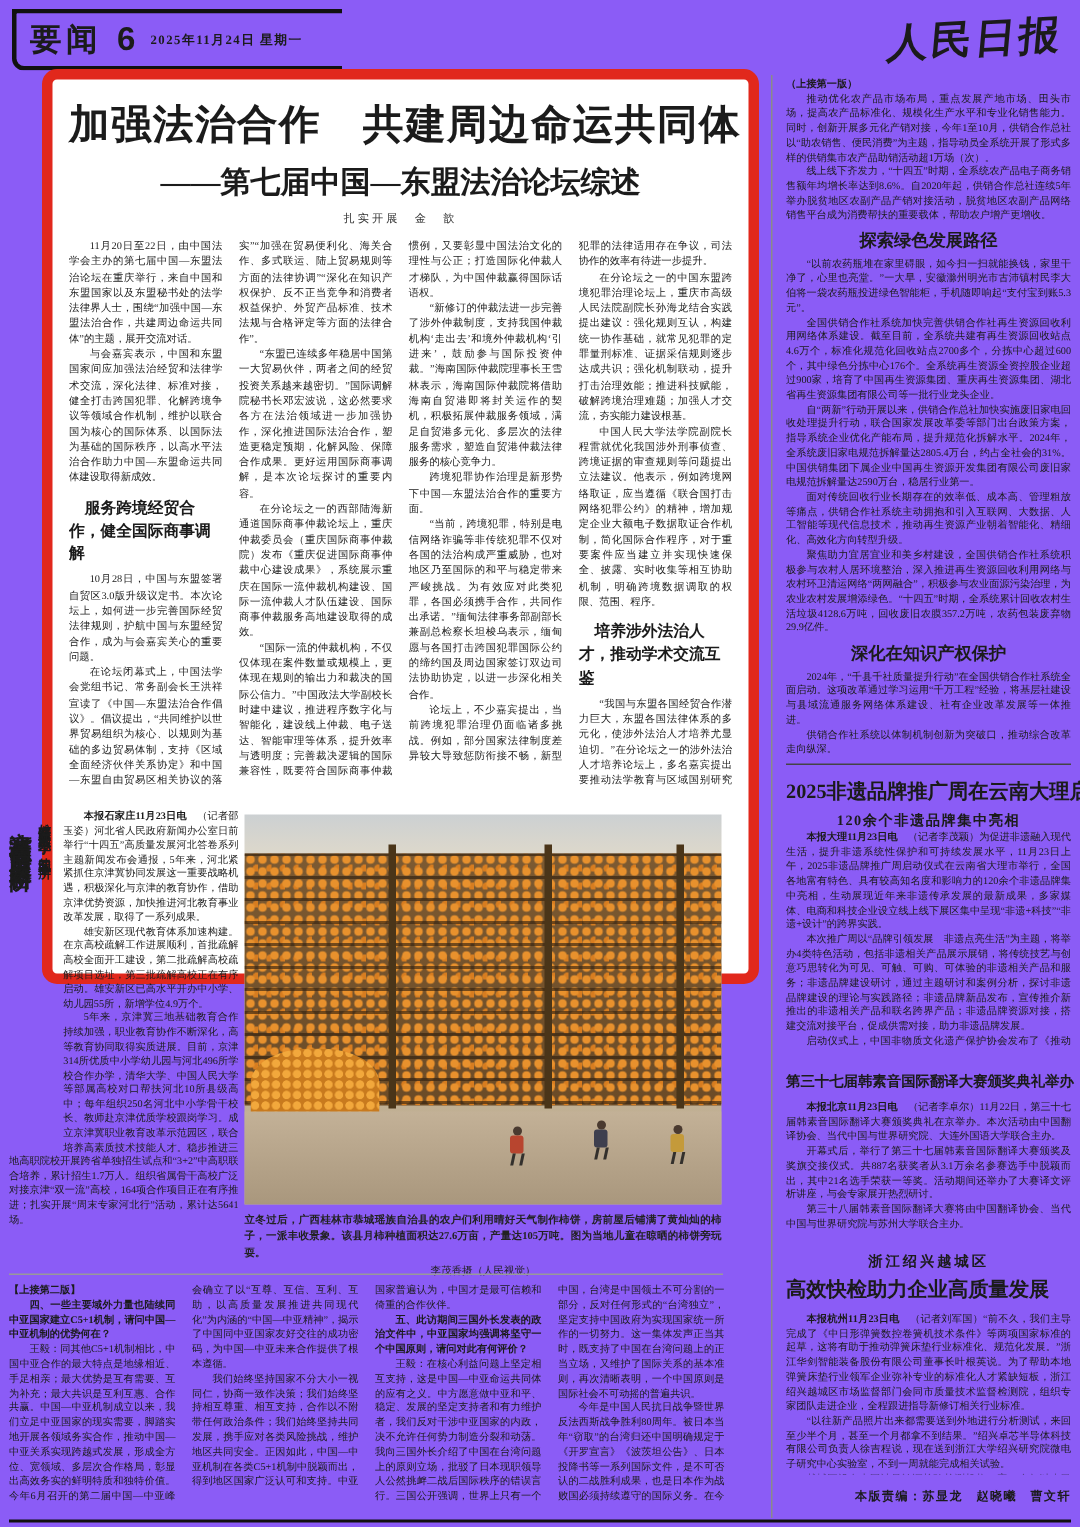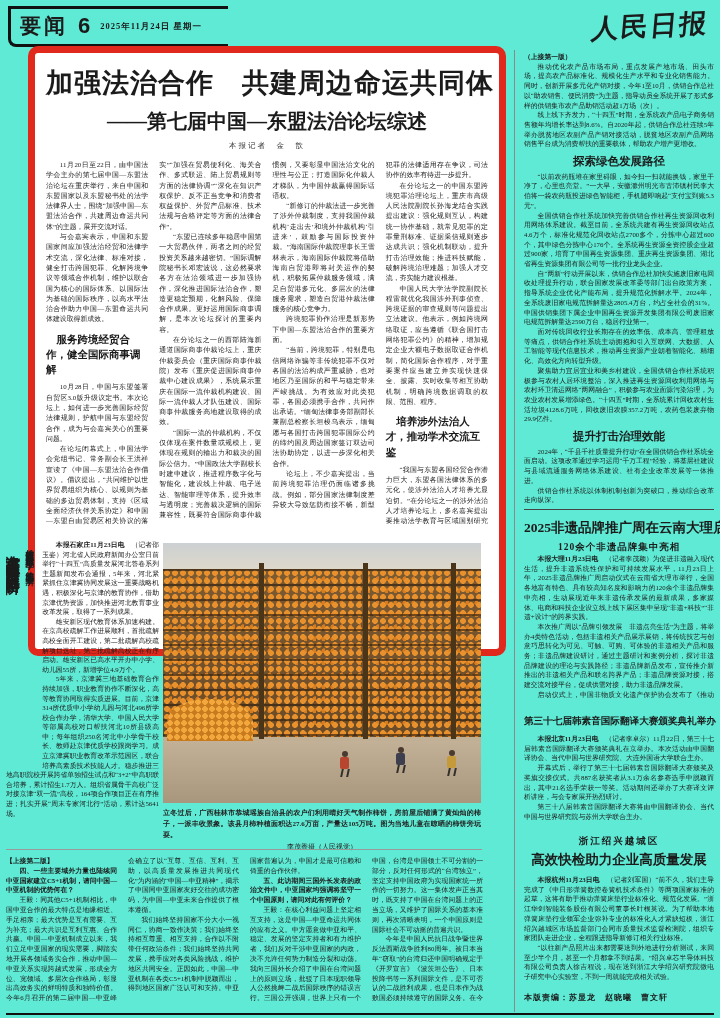--- a/index.html
+++ b/index.html
@@ -1,19 +1,19 @@
 <!DOCTYPE html>
 <html><head>
 <meta charset="utf-8">
 <style>
   * { box-sizing: border-box; margin: 0; padding: 0; }
   html,body { background:#e8e8e8; }
   .page {
     position: relative; width: 720px; height: 1018px; margin: 0 auto;
-    background: #5eead4; color: #1b1b1b; overflow: hidden;
+    background: #8b5cf6; color: #1b1b1b; overflow: hidden;
     font-family: "Liberation Serif", "DejaVu Serif", serif;
   }
   
   .hdr { position:absolute; left:8px; top:6px; right:10px; height:38px; }
   .section-tag {
     position:relative; display:inline-block; padding:3px 26px 4px 9px;
     border-left:3px solid #111; border-top:3px solid #111; border-bottom:3px solid #111;
     border-radius:0 0 0 8px;
   }
   .section-name { font-size:21px; font-weight:700; font-family:"Liberation Sans",sans-serif; letter-spacing:3px; }
@@ -45,23 +45,23 @@
   .rail-cont { height:452px; overflow:hidden; }
   .rail-subhead { text-align:center; font-weight:700; font-size:11.5px; margin:8px 0 5px;
     font-family:"Liberation Sans",sans-serif; break-inside:avoid; }
   .rule { border:none; border-top:1px solid #444; margin:5px 0 0; }
   .feiyi-hed { text-align:center; font-size:13.5px; font-weight:900; margin:9px 0 1px; white-space:nowrap; }
   .feiyi-sub { text-align:center; font-size:9.5px; font-weight:700; margin:4px 0 0; letter-spacing:1px; }
   .feiyi-body { height:146px; overflow:hidden; }
   .trans-hed { text-align:right; font-size:9.6px; font-weight:900; margin:15px 0 6px; white-space:nowrap; }
   .trans-body { height:88px; overflow:hidden; }
   .shao-kicker { text-align:center; font-size:9.5px; font-weight:700; margin-top:13px; letter-spacing:2px; }
-  .shao-hed { text-align:center; font-size:13.5px; font-weight:900; margin:3px 0 6px; white-space:nowrap; }
+  .shao-hed { text-align:left; font-size:13.5px; font-weight:900; margin:3px 0 6px; white-space:nowrap; }
   .shao-body { height:108px; overflow:hidden; }
-  .editors { text-align:left; font-weight:700; font-size:8px; margin-top:9px; letter-spacing:1px; }
+  .editors { text-align:right; font-weight:700; font-size:8px; margin-top:9px; letter-spacing:1px; }
   
   .jjj { position:absolute; left:6px; top:540px; width:153px; height:308px; overflow:hidden;
     font-size:6.8px; line-height:9.6px; text-align:justify; }
   .jjj-hed { float:left; writing-mode:vertical-rl; font-size:15px; font-weight:900; height:218px;
     margin:2px 7px 4px 2px; letter-spacing:2px; font-family:"Liberation Sans",sans-serif; }
   .jjj-sub { float:left; writing-mode:vertical-rl; font-size:8.5px; font-weight:700; height:218px;
     margin:2px 8px 4px 0; letter-spacing:1px; }
   
   .photo { position:absolute; left:163px; top:543px; width:318px; height:260px; overflow:hidden;
     background:linear-gradient(180deg,#ccd0d2 0%,#ddd8cb 10%,#c4b396 13%,#bfae92 100%); }
@@ -103,21 +103,21 @@
   <div class="hdr">
     <div class="section-tag">
       <span class="section-name">要闻</span><span class="page-num">6</span><span class="page-date">2025年11月24日 星期一</span>
     </div>
     <div class="masthead">人民日报</div>
   </div>
 
   <div class="red-box">
     <div class="main-hed">加强法治合作　共建周边命运共同体</div>
     <div class="main-sub">——第七届中国—东盟法治论坛综述</div>
-    <div class="main-by">本报记者　金　歆</div>
+    <div class="main-by">扎实开展　金　歆</div>
     <div class="main-cols">
         <p class="para">11月20日至22日，由中国法学会主办的第七届中国—东盟法治论坛在重庆举行，来自中国和东盟国家以及东盟秘书处的法学法律界人士，围绕“加强中国—东盟法治合作，共建周边命运共同体”的主题，展开交流对话。</p>
         <p class="para">与会嘉宾表示，中国和东盟国家间应加强法治经贸和法律学术交流，深化法律、标准对接，健全打击跨国犯罪、化解跨境争议等领域合作机制，维护以联合国为核心的国际体系、以国际法为基础的国际秩序，以高水平法治合作助力中国—东盟命运共同体建设取得新成效。</p>
         <div class="sub-hed">服务跨境经贸合作，健全国际商事调解</div>
         <p class="para">10月28日，中国与东盟签署自贸区3.0版升级议定书。本次论坛上，如何进一步完善国际经贸法律规则，护航中国与东盟经贸合作，成为与会嘉宾关心的重要问题。</p>
         <p class="para">在论坛闭幕式上，中国法学会党组书记、常务副会长王洪祥宣读了《中国—东盟法治合作倡议》。倡议提出，“共同维护以世界贸易组织为核心、以规则为基础的多边贸易体制，支持《区域全面经济伙伴关系协定》和中国—东盟自由贸易区相关协议的落实”“加强在贸易便利化、海关合作、多式联运、陆上贸易规则等方面的法律协调”“深化在知识产权保护、反不正当竞争和消费者权益保护、外贸产品标准、技术法规与合格评定等方面的法律合作”。</p>
         <p class="para">“东盟已连续多年稳居中国第一大贸易伙伴，两者之间的经贸投资关系越来越密切。”国际调解院秘书长邓宏波说，这必然要求各方在法治领域进一步加强协作，深化推进国际法治合作，塑造更稳定预期，化解风险、保障合作成果。更好运用国际商事调解，是本次论坛探讨的重要内容。</p>
         <p class="para">在分论坛之一的西部陆海新通道国际商事仲裁论坛上，重庆仲裁委员会（重庆国际商事仲裁院）发布《重庆促进国际商事仲裁中心建设成果》，系统展示重庆在国际一流仲裁机构建设、国际一流仲裁人才队伍建设、国际商事仲裁服务高地建设取得的成效。</p>
         <p class="para">“国际一流的仲裁机构，不仅仅体现在案件数量或规模上，更体现在规则的输出力和裁决的国际公信力。”中国政法大学副校长时建中建议，推进程序数字化与智能化，建设线上仲裁、电子送达、智能审理等体系，提升效率与透明度；完善裁决逻辑的国际兼容性，既要符合国际商事仲裁惯例，又要彰显中国法治文化的理性与公正；打造国际化仲裁人才梯队，为中国仲裁赢得国际话语权。</p>
         <p class="para">“新修订的仲裁法进一步完善了涉外仲裁制度，支持我国仲裁机构‘走出去’和境外仲裁机构‘引进来’，鼓励参与国际投资仲裁。”海南国际仲裁院理事长王雪林表示，海南国际仲裁院将借助海南自贸港即将封关运作的契机，积极拓展仲裁服务领域，满足自贸港多元化、多层次的法律服务需求，塑造自贸港仲裁法律服务的核心竞争力。</p>
@@ -137,21 +137,21 @@
     <div class="rail-cont rail-body">
         <div class="lab-line">（上接第一版）</div>
         <p class="para">推动优化农产品市场布局，重点发展产地市场、田头市场，提高农产品标准化、规模化生产水平和专业化销售能力。同时，创新开展多元化产销对接，今年1至10月，供销合作总社以“助农销售、便民消费”为主题，指导动员全系统开展了形式多样的供销集市农产品助销活动超1万场（次）。</p>
         <p class="para">线上线下齐发力，“十四五”时期，全系统农产品电子商务销售额年均增长率达到8.6%。自2020年起，供销合作总社连续5年举办脱贫地区农副产品产销对接活动，脱贫地区农副产品网络销售平台成为消费帮扶的重要载体，帮助农户增产更增收。</p>
         <div class="rail-subhead">探索绿色发展路径</div>
         <p class="para">“以前农药瓶堆在家里碍眼，如今扫一扫就能换钱，家里干净了，心里也亮堂。”一大早，安徽滁州明光市古沛镇村民李大伯将一袋农药瓶投进绿色智能柜，手机随即响起“支付宝到账5.3元”。</p>
         <p class="para">全国供销合作社系统加快完善供销合作社再生资源回收利用网络体系建设。截至目前，全系统共建有再生资源回收站点4.6万个，标准化规范化回收站点2700多个，分拣中心超过600个，其中绿色分拣中心176个。全系统再生资源全资控股企业超过900家，培育了中国再生资源集团、重庆再生资源集团、湖北省再生资源集团有限公司等一批行业龙头企业。</p>
         <p class="para">自“两新”行动开展以来，供销合作总社加快实施废旧家电回收处理提升行动，联合国家发展改革委等部门出台政策方案，指导系统企业优化产能布局，提升规范化拆解水平。2024年，全系统废旧家电规范拆解量达2805.4万台，约占全社会的31%。中国供销集团下属企业中国再生资源开发集团有限公司废旧家电规范拆解量达2590万台，稳居行业第一。</p>
         <p class="para">面对传统回收行业长期存在的效率低、成本高、管理粗放等痛点，供销合作社系统主动拥抱和引入互联网、大数据、人工智能等现代信息技术，推动再生资源产业朝着智能化、精细化、高效化方向转型升级。</p>
         <p class="para">聚焦助力宜居宜业和美乡村建设，全国供销合作社系统积极参与农村人居环境整治，深入推进再生资源回收利用网络与农村环卫清运网络“两网融合”，积极参与农业面源污染治理，为农业农村发展增添绿色。“十四五”时期，全系统累计回收农村生活垃圾4128.6万吨，回收废旧农膜357.2万吨，农药包装废弃物29.9亿件。</p>
-        <div class="rail-subhead">提升打击治理效能</div>
+        <div class="rail-subhead">深化在知识产权保护</div>
         <p class="para">2024年，“千县千社质量提升行动”在全国供销合作社系统全面启动。这项改革通过学习运用“千万工程”经验，将基层社建设与县域流通服务网络体系建设、社有企业改革发展等一体推进。</p>
         <p class="para">供销合作社系统以体制机制创新为突破口，推动综合改革走向纵深。</p>
       </div>
     <hr class="rule">
     <div>
       <div class="feiyi-hed">2025非遗品牌推广周在云南大理启动</div>
       <div class="feiyi-sub">120余个非遗品牌集中亮相</div>
       <div class="feiyi-body rail-body">
           <p class="para"><b>本报大理11月23日电</b>　（记者李茂颖）为促进非遗融入现代生活，提升非遗系统性保护和可持续发展水平，11月23日上午，2025非遗品牌推广周启动仪式在云南省大理市举行，全国各地富有特色、具有较高知名度和影响力的120余个非遗品牌集中亮相，生动展现近年来非遗传承发展的最新成果，多家媒体、电商和科技企业设立线上线下展区集中呈现“非遗+科技”“非遗+设计”的跨界实践。</p>
           <p class="para">本次推广周以“品牌引领发展　非遗点亮生活”为主题，将举办4类特色活动，包括非遗相关产品展示展销，将传统技艺与创意巧思转化为可见、可触、可购、可体验的非遗相关产品和服务；非遗品牌建设研讨，通过主题研讨和案例分析，探讨非遗品牌建设的理论与实践路径；非遗品牌新品发布，宣传推介新推出的非遗相关产品和联名跨界产品；非遗品牌资源对接，搭建交流对接平台，促成供需对接，助力非遗品牌发展。</p>

